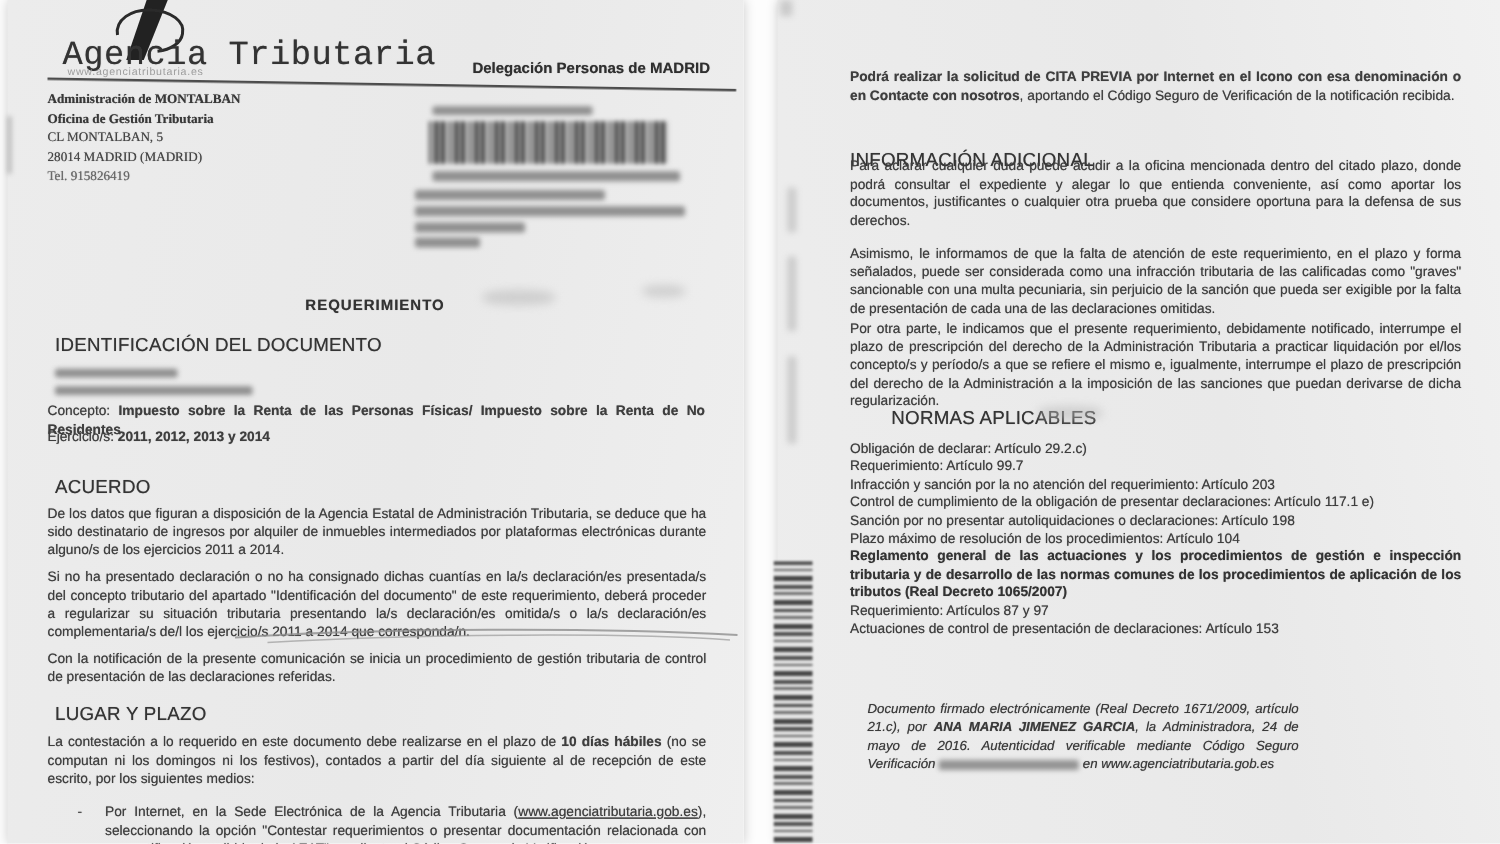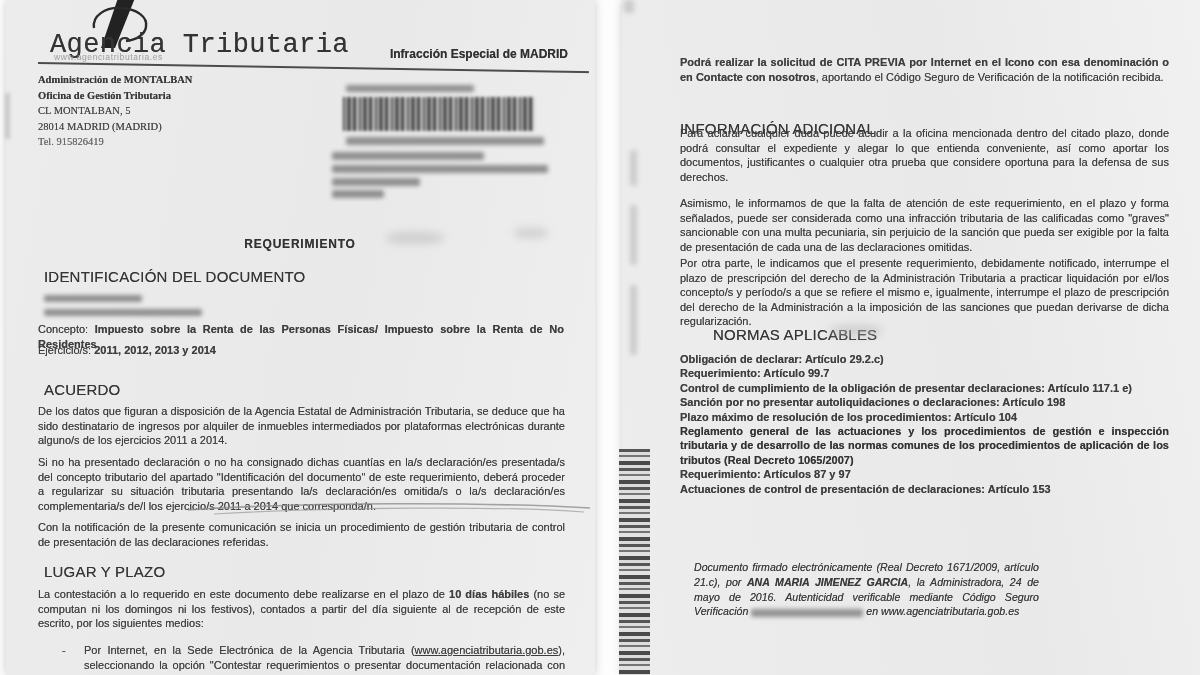--- a/index.html
+++ b/index.html
@@ -35,21 +35,21 @@
     background:repeating-linear-gradient(180deg,#4a4a4a 0 3px,#dcdcdc 3px 6px,#6b6b6b 6px 8px,#e2e2e2 8px 12px,#3d3d3d 12px 16px,#d9d9d9 16px 19px); }
   .margin-mark { position:absolute; background:#9a9a9a; filter:blur(2.4px); opacity:.4; border-radius:2px; }
 
   #doc-title { left:32px; top:237px; width:524px; text-align:center; font-weight:bold; font-size:12px; letter-spacing:.8px; color:#333; }
   #curve-artifact { left:178px; top:498px; }
 
   .bullet-dash { position:absolute; left:56px; top:1px; font-size:11px; color:#4a4a4a; }
 
   
   .r-col { left:58px; width:489px; }
-  .norma-item { font-size:11px; line-height:14.4px; color:#3e3e3e;font-weight:bold; }
+  .norma-item { font-size:11px; line-height:14.4px; color:#3e3e3e; }
   .norma-item.b { font-weight:bold; color:#333; text-align:justify; }
   #signature { font-family:"Liberation Sans", sans-serif; font-style:italic; font-size:10.6px; line-height:14.8px; color:#3a3a3a; }
   .inline-redact { display:inline-block; width:112px; height:8px; background:#939393; filter:blur(2px); border-radius:2px; vertical-align:middle; }
   .url-underline { text-decoration:underline; }
   #edge-streak { position:absolute; left:0; top:93px; width:3px; height:46px; background:#777; filter:blur(2px); opacity:.5; }
 </style>
 </head>
 <body>
 
 <div id="canvas">
@@ -64,21 +64,21 @@
       </g>
       <defs>
           <filter id="soft">
             <feGaussianBlur stdDeviation="0.45"></feGaussianBlur>
           </filter>
         </defs>
     </svg>
     <div class="abs txt" id="brand-title" style="left:44px; top:30px;">Agencia Tributaria</div>
     <div class="abs" id="brand-url" style="left:48px; top:52px;">www.agenciatributaria.es</div>
 
-    <div class="abs txt bold" style="left:300px; top:47px; width:262px; text-align:right; font-size:12px; color:#2f2f2f;">Infracción Especial de MADRID</div>
+    <div class="abs txt bold" style="left:300px; top:47px; width:262px; text-align:right; font-size:12px; color:#2f2f2f;">Delegación Personas de MADRID</div>
     <div class="abs" id="header-rule"></div>
 
     <div class="abs txt" style="left:32px; top:72px;font-family:Liberation Serif, serif;">
       <div class="office-line b">Administración de MONTALBAN</div>
       <div class="office-line b">Oficina de Gestión Tributaria</div>
       <div class="office-line">CL MONTALBAN, 5</div>
       <div class="office-line">28014 MADRID (MADRID)</div>
       <div class="office-line dim">Tel. 915826419</div>
     </div>
 
@@ -146,20 +146,21 @@
     <div class="abs txt body-p just r-col" style="top:126px;">Para aclarar cualquier duda puede acudir a la oficina mencionada dentro del citado plazo, donde podrá consultar el expediente y alegar lo que entienda conveniente, así como aportar los documentos, justificantes o cualquier otra prueba que considere oportuna para la defensa de sus derechos.</div>
     <div class="abs txt body-p just r-col" style="top:196px;">Asimismo, le informamos de que la falta de atención de este requerimiento, en el plazo y forma señalados, puede ser considerada como una infracción tributaria de las calificadas como "graves" sancionable con una multa pecuniaria, sin perjuicio de la sanción que pueda ser exigible por la falta de presentación de cada una de las declaraciones omitidas.</div>
     <div class="abs txt body-p just r-col" style="top:256px;">Por otra parte, le indicamos que el presente requerimiento, debidamente notificado, interrumpe el plazo de prescripción del derecho de la Administración Tributaria a practicar liquidación por el/los concepto/s y período/s a que se refiere el mismo e, igualmente, interrumpe el plazo de prescripción del derecho de la Administración a la imposición de las sanciones que puedan derivarse de dicha regularización.</div>
 
     <div class="abs txt head r-col" style="top:326px;margin-left:33px;">NORMAS APLICABLES</div>
     <div class="smudge" style="left:208px; top:325px; width:52px; height:11px;"></div>
 
     <div class="abs r-col txt" style="top:352px;">
       <div class="norma-item">Obligación de declarar: Artículo 29.2.c)</div>
       <div class="norma-item">Requerimiento: Artículo 99.7</div>
+      <div class="norma-item">Infracción y sanción por la no atención del requerimiento: Artículo 203</div>
       <div class="norma-item">Control de cumplimiento de la obligación de presentar declaraciones: Artículo 117.1 e)</div>
       <div class="norma-item">Sanción por no presentar autoliquidaciones o declaraciones: Artículo 198</div>
       <div class="norma-item">Plazo máximo de resolución de los procedimientos: Artículo 104</div>
       <div class="norma-item b">Reglamento general de las actuaciones y los procedimientos de gestión e inspección tributaria y de desarrollo de las normas comunes de los procedimientos de aplicación de los tributos (Real Decreto 1065/2007)</div>
       <div class="norma-item">Requerimiento: Artículos 87 y 97</div>
       <div class="norma-item">Actuaciones de control de presentación de declaraciones: Artículo 153</div>
     </div>
 
     <div class="abs txt just" id="signature" style="left:72px; top:560px; width:345px;">
       <span>Documento firmado electrónicamente (Real Decreto 1671/2009, artículo 21.c), por </span><span class="bold">ANA MARIA JIMENEZ GARCIA</span><span>, la Administradora, 24 de mayo de 2016. Autenticidad verificable mediante Código Seguro Verificación </span><span class="inline-redact"></span><span> en www.agenciatributaria.gob.es</span>

